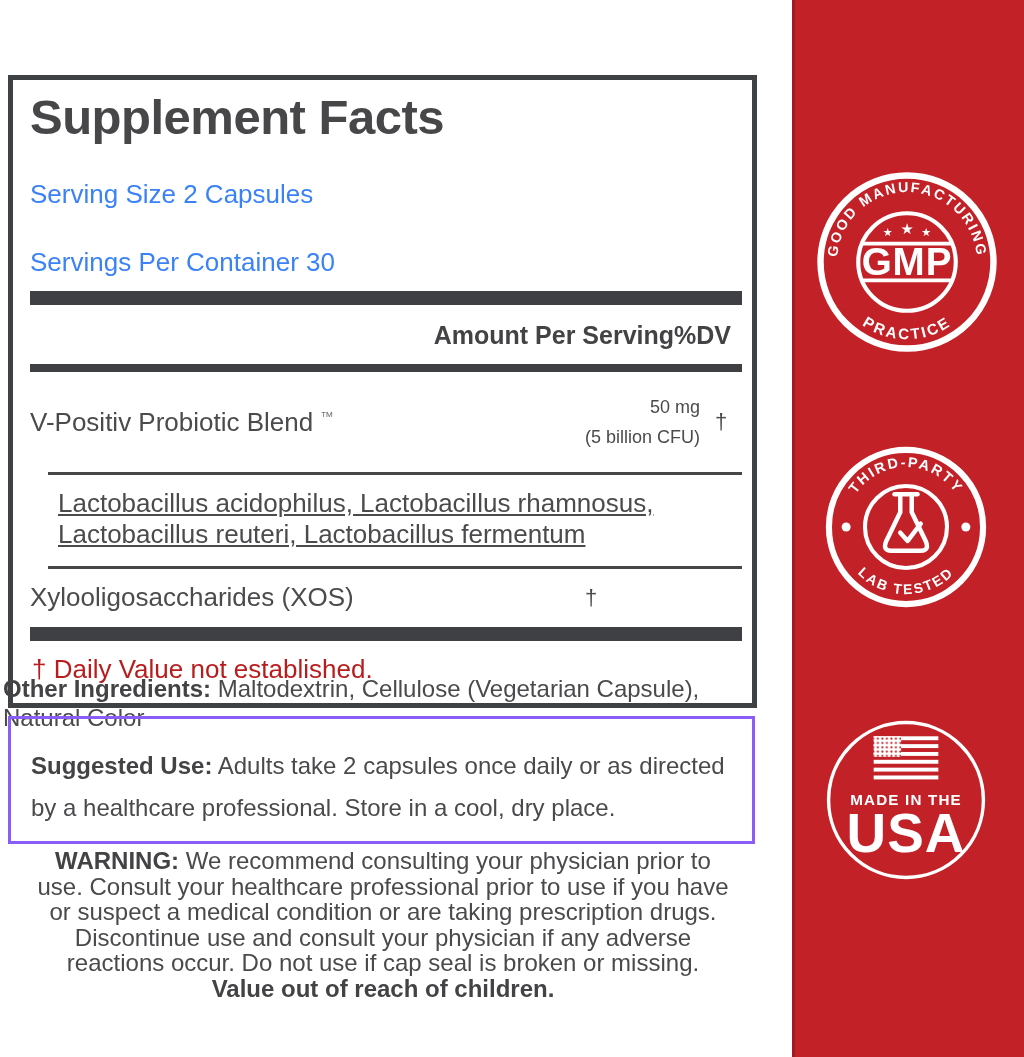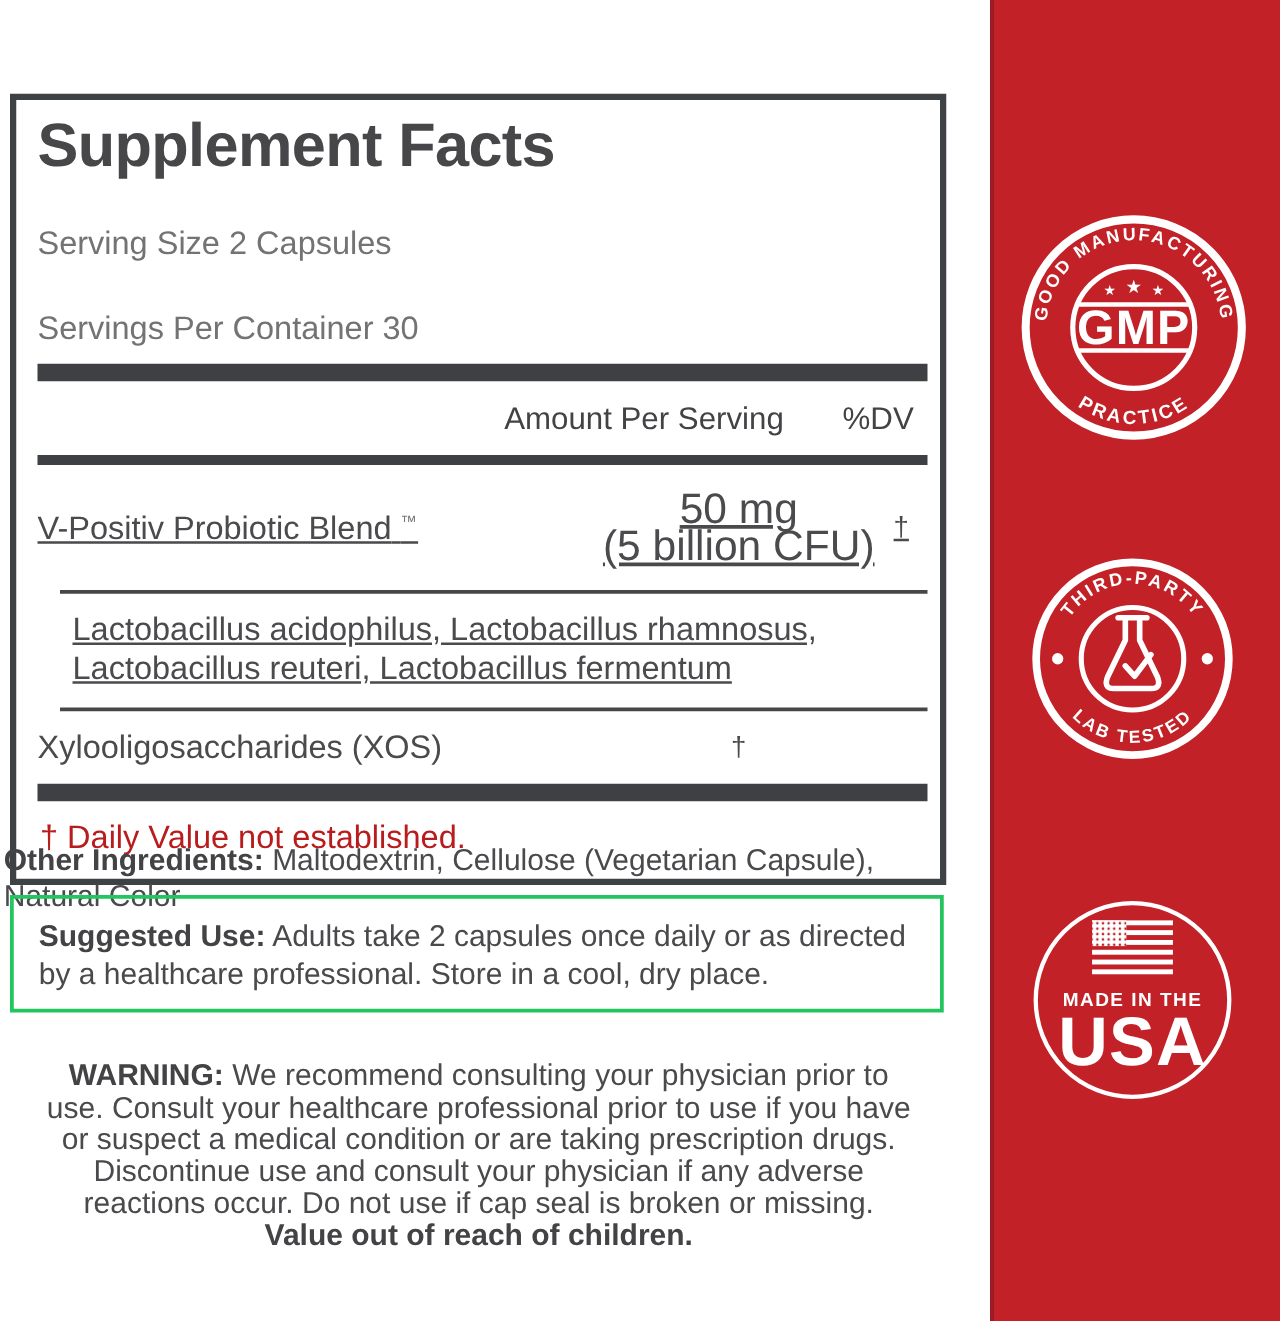--- a/index.html
+++ b/index.html
@@ -9,43 +9,43 @@
   
   .stripe{position:absolute;top:0;left:792px;width:232px;height:1057px;
           background:linear-gradient(to right,#9d1b25 0px,#9d1b25 3px,#c22128 3px);}
   .badge{position:absolute;}
 
   
   .panel{position:absolute;left:8px;top:75px;width:749px;box-sizing:border-box;
          border:5px solid #3f4245;background:#fff;padding:0 10px 0 17px;}
   .sf-title{font-size:49px;font-weight:800;letter-spacing:-0.5px;color:#47474a;
             margin:12px 0 4px 0;line-height:50px;}
-  .serving{font-size:26px;line-height:31px;color:#737373;margin-top:37px;}
+  .serving{font-size:26px;line-height:31px;color:#3b82f6;margin-top:37px;}
   .bar{height:14px;background:#3f4043;}
   .bar-thin{height:8px;background:#3f4043;}
   .bar1{margin-top:13px;}
-  .hdr{display:flex;justify-content:flex-end;align-items:flex-start;gap:47px;
-       padding:16px 11px 14px 0;font-weight:400;font-size:25px;color:#434346;}
+  .hdr{display:flex;justify-content:flex-end;align-items:flex-start;
+       padding:16px 11px 14px 0;font-weight:700;font-size:25px;color:#434346;}
   .irow{display:grid;grid-template-columns:1fr 218px 42px;align-items:center;}
-  .row1{padding:20px 0;text-decoration:underline;}
+  .row1{padding:20px 0;}
   .rowx{padding:13px 0 14px 0;}
   .iname{font-size:26px;color:#4b4b4e;}
   .iname sup{font-size:13px;color:#77777a;letter-spacing:1px;}
-  .iamt{font-size:34px;color:#4b4b4e;text-align:center;white-space:pre-line;line-height:30px;}
+  .iamt{font-size:18px;color:#4b4b4e;text-align:right;white-space:pre-line;line-height:30px;}
   .idv{font-size:22px;color:#4b4b4e;text-align:center;}
   .subdiv{height:3px;background:#47474a;margin-left:18px;}
   .subing{padding:13px 0 16px 28px;font-size:26px;line-height:31px;color:#4b4b4e;white-space:pre-line;text-decoration:underline;}
   .footnote{padding:13px 0 18px 2px;font-size:26px;color:#b91c1c;}
 
   
   .other{position:absolute;left:3px;top:646px;width:760px;font-size:24px;line-height:29px;margin-top:28px;}
   .other b,.sug b,.warn b{font-weight:700;color:#434346;}
   .prewrap{white-space:pre-line;}
   .sugbox{position:absolute;left:8px;top:716px;width:747px;box-sizing:border-box;
-          border:3px solid #22c55e;padding:16px 14px 12px 20px;font-size:24px;line-height:30px;}
+          border:3px solid #8b5cf6;padding:26px 14px 12px 20px;font-size:24px;line-height:42px;}
   .warn{position:absolute;left:3px;top:824px;width:760px;font-size:24px;line-height:25.5px;text-align:center;}
 
   svg text{font-family:"Liberation Sans",sans-serif;}
   .startxt{font-family:"DejaVu Sans",sans-serif;}
 </style>
 </head>
 <body>
 
 <div class="page">
 

